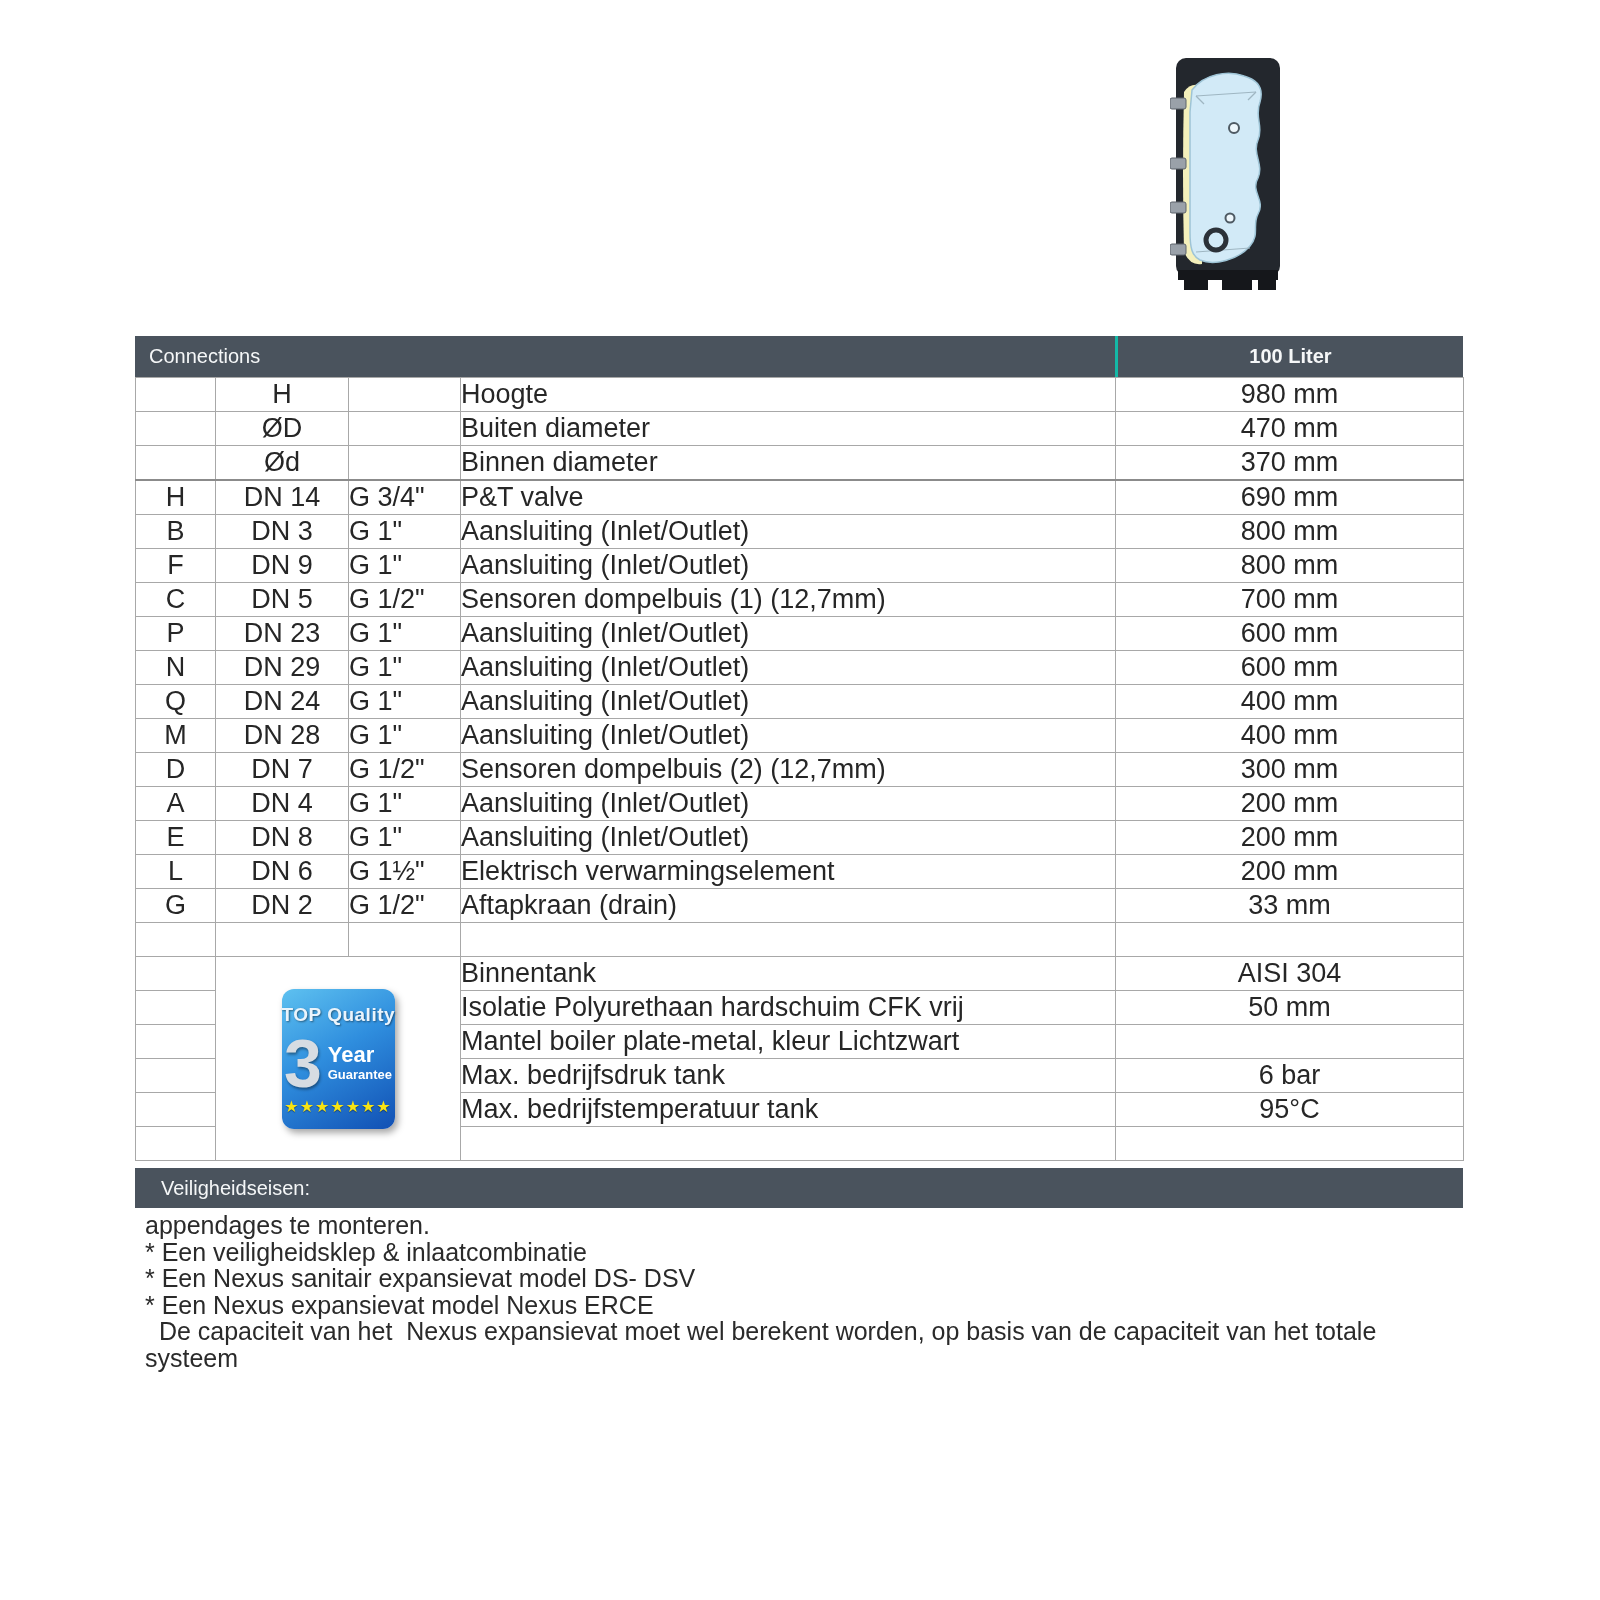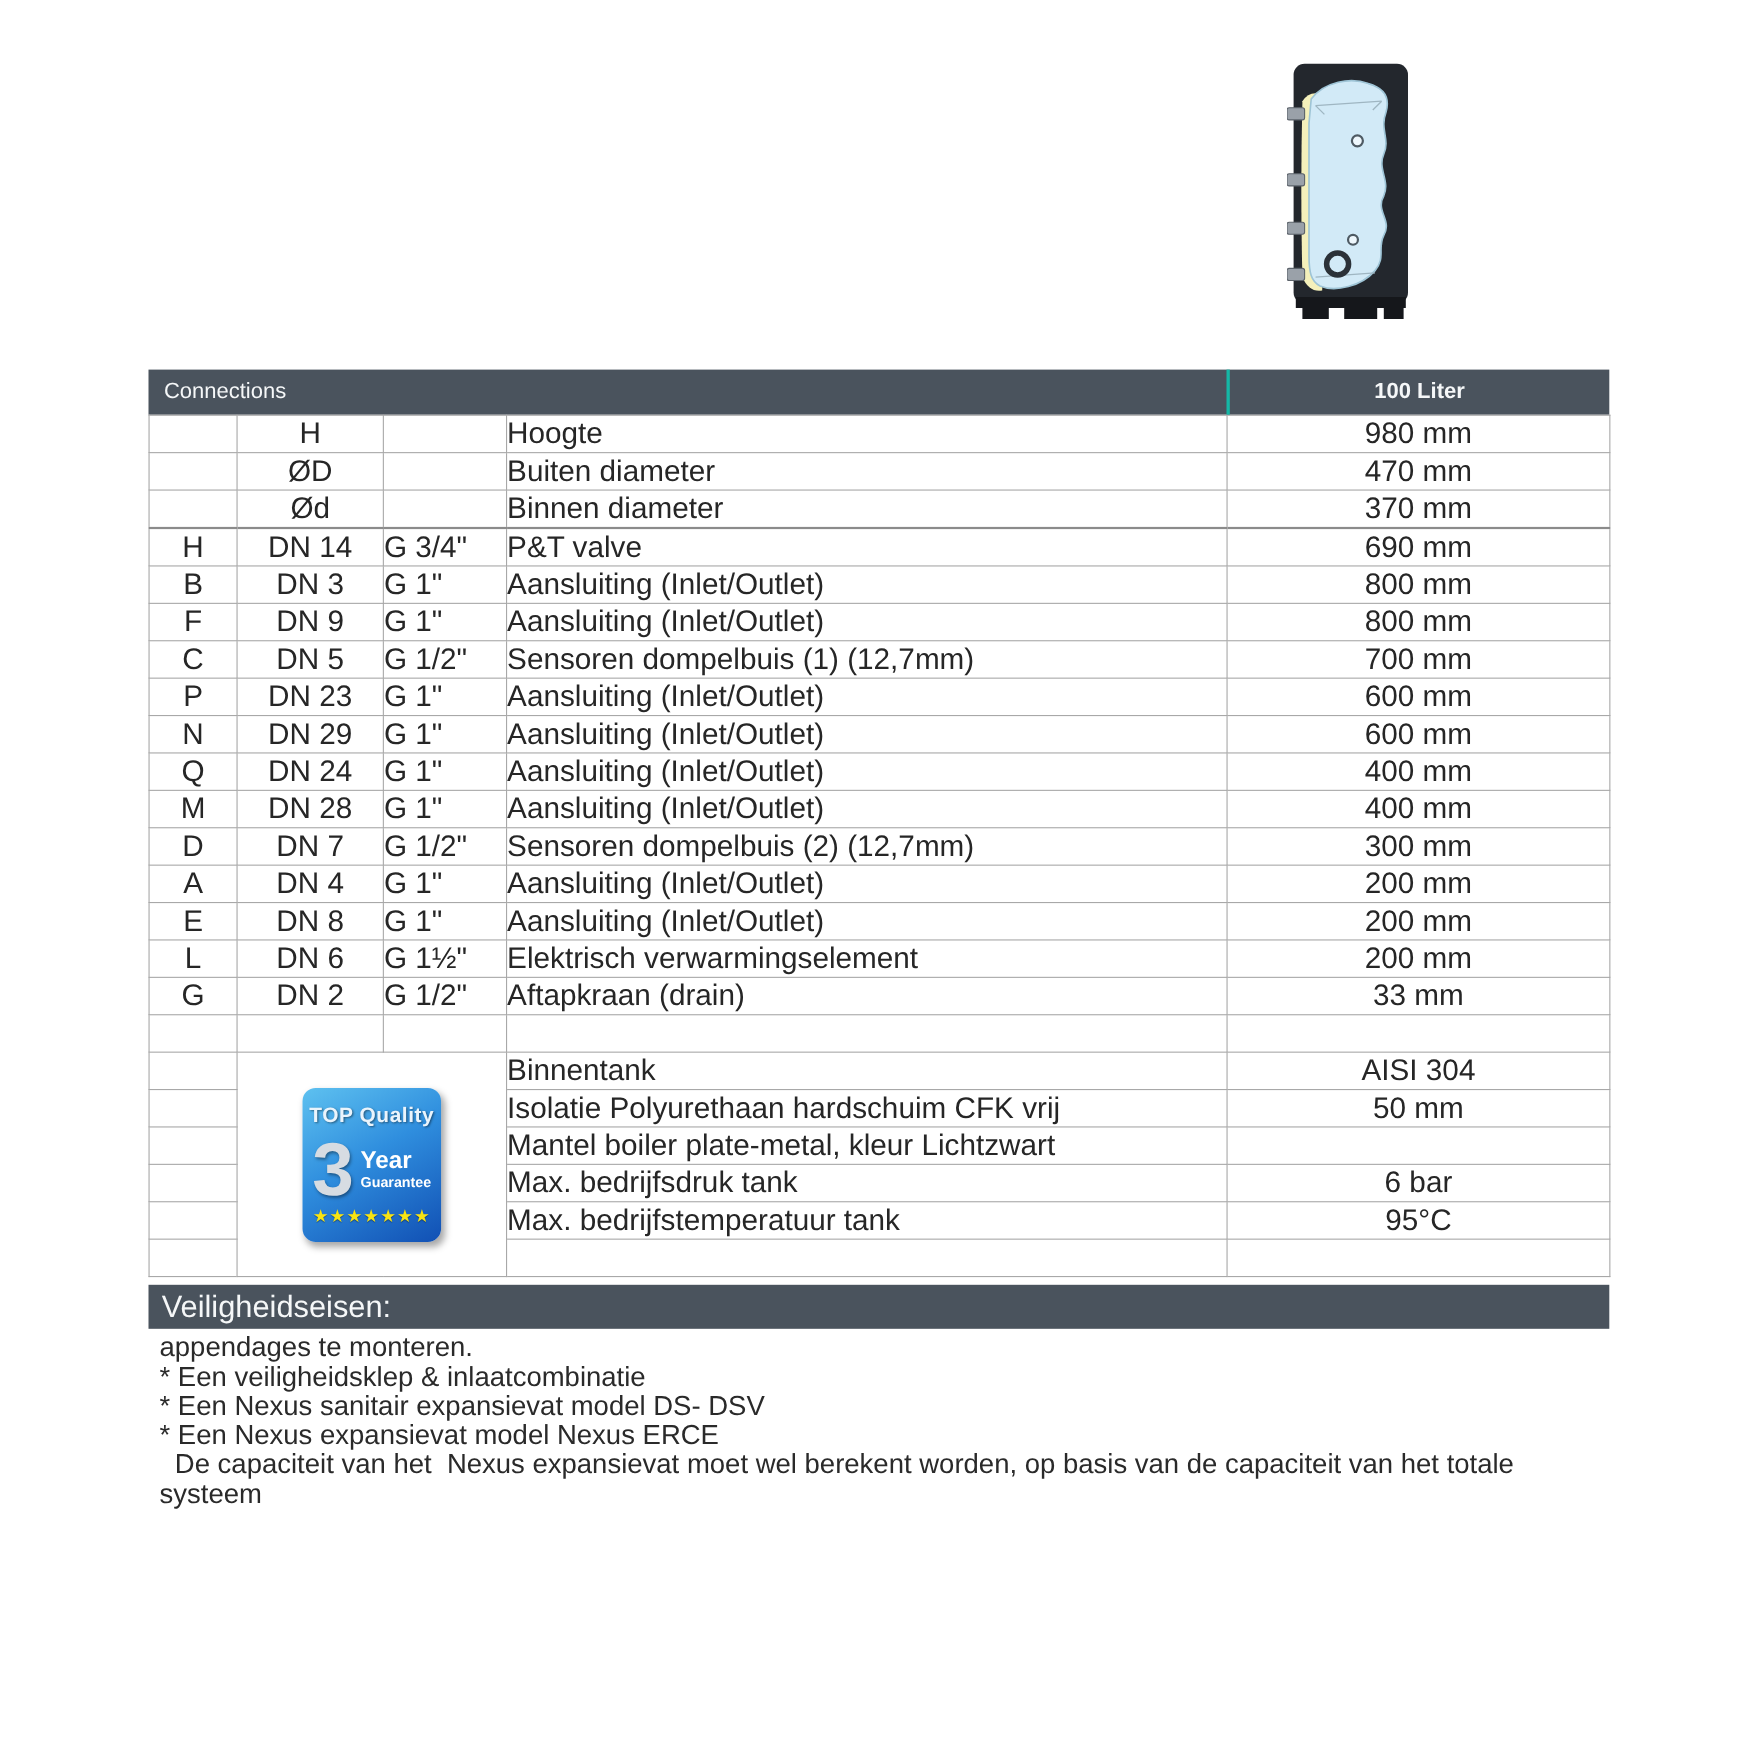--- a/index.html
+++ b/index.html
@@ -37,21 +37,21 @@
   col.c4{width:655px;} col.c5{width:348px;}
   td.c-code{text-align:center;}
   td.c-dn{text-align:center;}
   td.c-thread{text-align:left;padding-left:10px;}
   td.c-desc{text-align:left;padding-left:12px;}
   td.c-value{text-align:center;}
   tr.section-sep td{border-top:2px solid #8b8b8b;}
   td.c-badge-cell{vertical-align:middle;text-align:center;}
   
   .badge{
-    width:126px;height:140px;margin:0 auto;border-radius:12px;position:relative;
+    width:113px;height:140px;margin:0 auto;border-radius:12px;position:relative;
     background:linear-gradient(150deg,#5ec1f0 0%,#2f8ede 45%,#1150b4 100%);
     box-shadow:3px 4px 7px rgba(0,0,0,0.35);
     color:#ffffff;text-align:center;
   }
   .badge .top-q{
     padding-top:9px;font-size:19px;font-weight:bold;color:#eaf4fc;
     text-shadow:1px 1px 2px rgba(0,0,0,0.45);letter-spacing:0.5px;
   }
   .badge .mid{display:flex;justify-content:center;align-items:flex-start;margin-top:-4px;}
   .badge .num{
@@ -60,22 +60,22 @@
   }
   .badge .yr-col{margin-left:6px;margin-top:16px;text-align:left;}
   .badge .yr{font-size:22px;font-weight:bold;line-height:24px;}
   .badge .gt{font-size:13px;font-weight:bold;line-height:15px;}
   .badge .stars{
     position:absolute;left:0;right:0;bottom:6px;color:#f8e413;font-size:16px;
     letter-spacing:1px;text-shadow:0 1px 1px rgba(0,0,0,0.4);
   }
   
   .safety-bar{
-    margin-top:7px;background:#4a535d;color:#f5f7f8;font-size:28px;height:40px;
-    line-height:40px;padding-left:12px;
+    margin-top:7px;background:#4a535d;color:#f5f7f8;font-size:20px;height:40px;
+    line-height:40px;padding-left:26px;
   }
   .safety-text{
     margin-top:4px;padding-left:10px;font-size:25px;line-height:26.5px;
     color:#2a2a2a;
   }
   .safety-text .s-line{white-space:pre-wrap;}
 </style>
 </head>
 <body>
 

